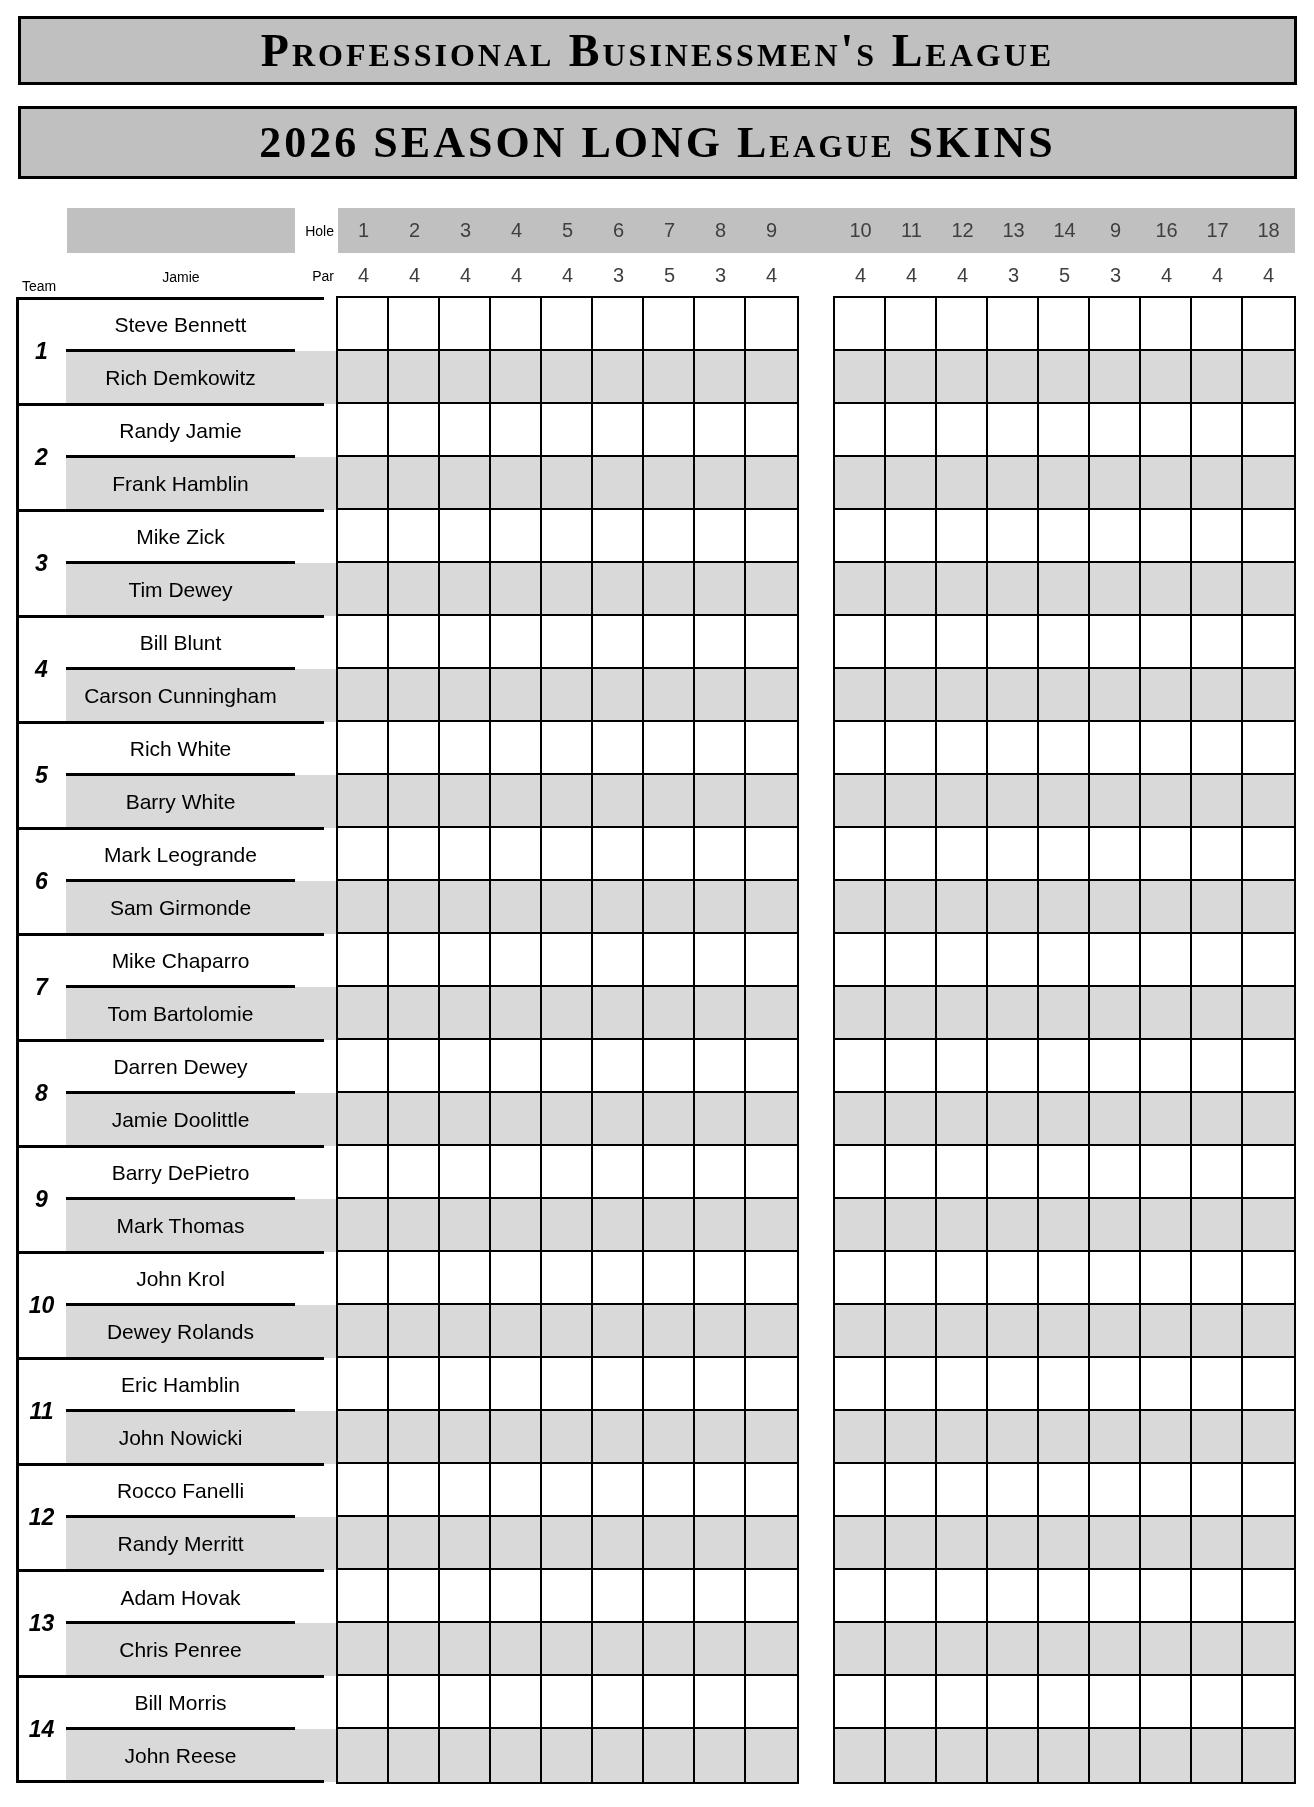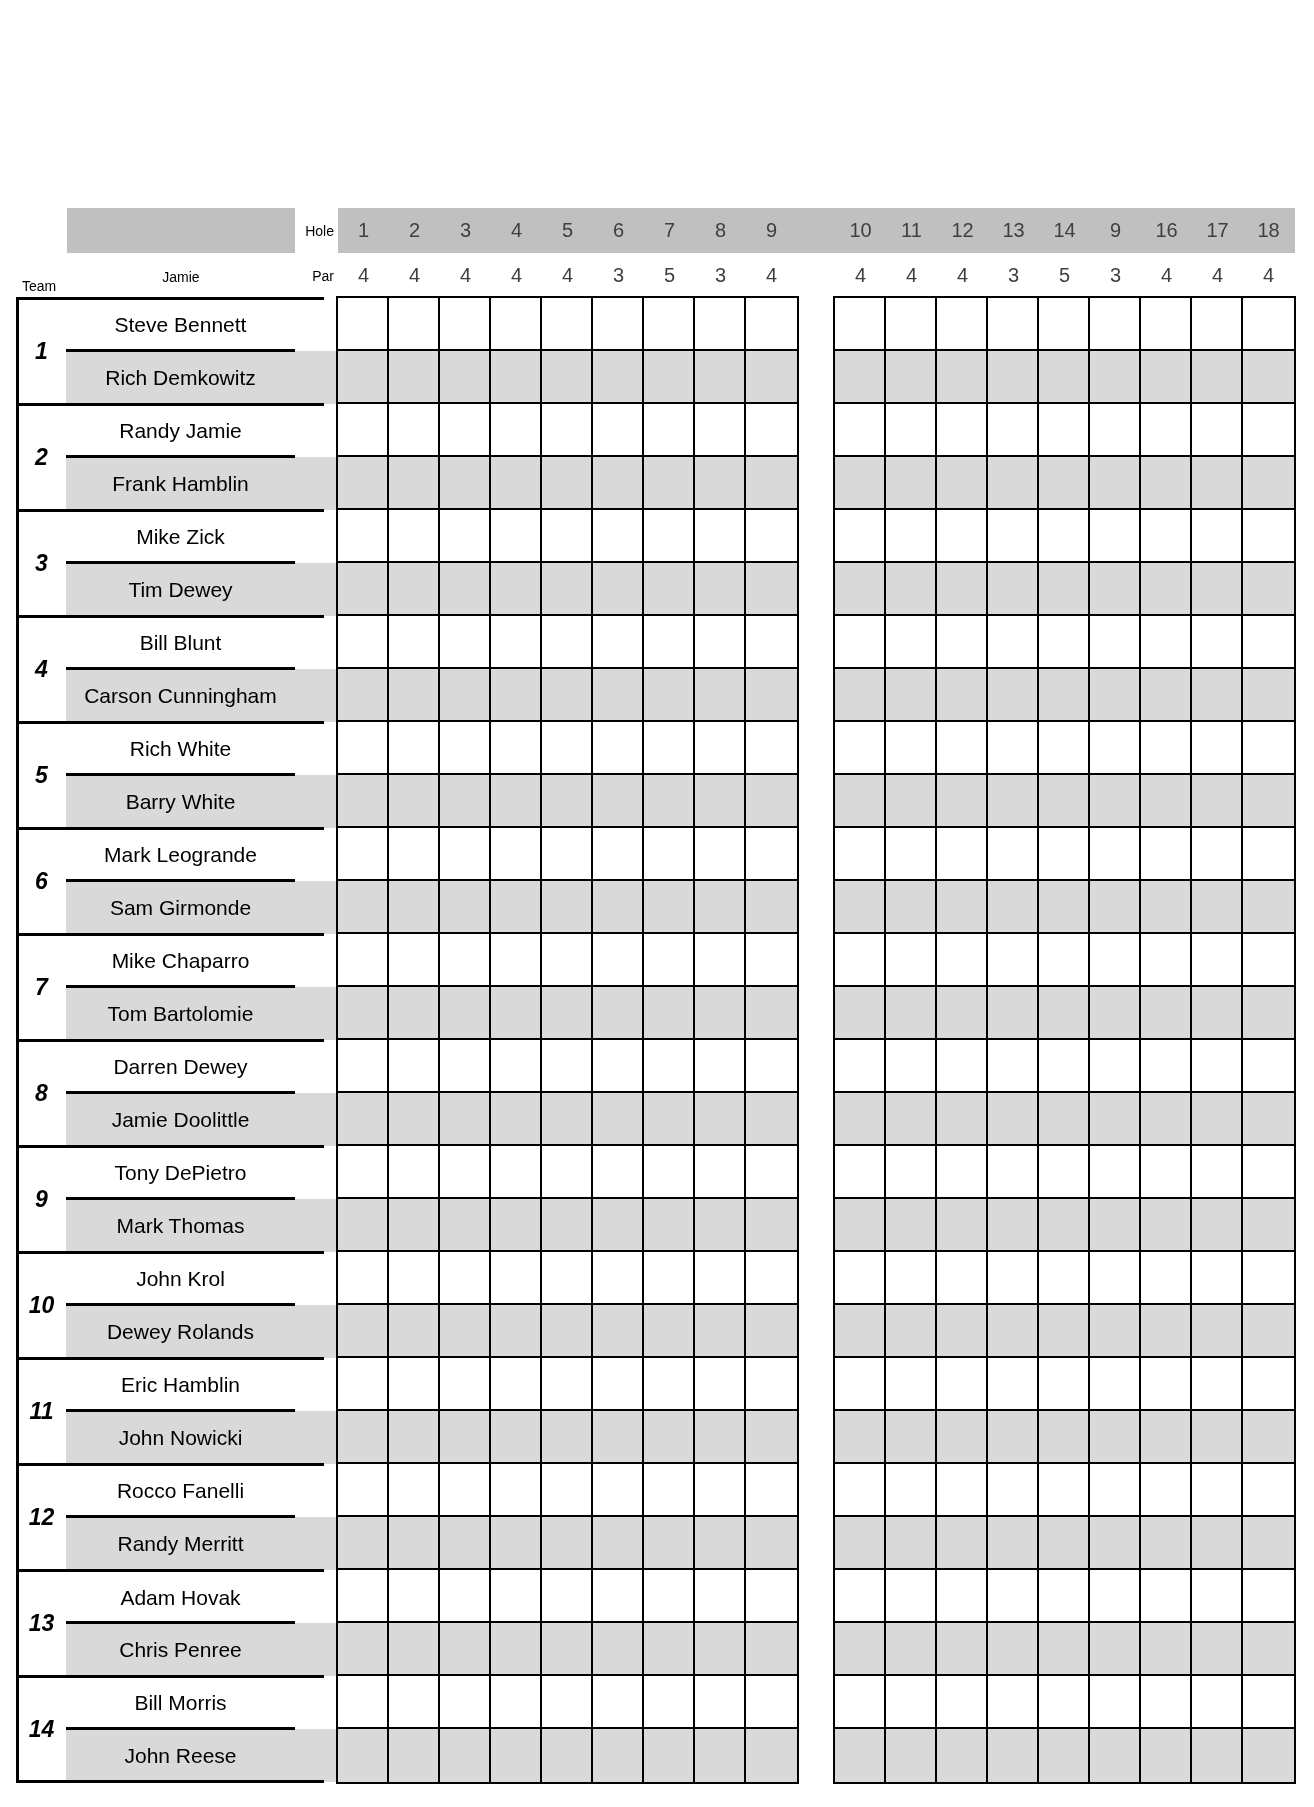--- a/index.html
+++ b/index.html
@@ -33,21 +33,27 @@
   .player-name{display:flex;align-items:center;justify-content:center;
                font-size:21px;white-space:nowrap;}
   .team-number{display:flex;align-items:center;justify-content:center;
                font-size:23px;font-weight:bold;font-style:italic;}
 </style>
 </head>
 <body>
 
 <div id="page">
 
+  <div class="abs banner" id="banner1">
+    <span class="banner-text">Professional Businessmen's League</span>
+  </div>
 
+  <div class="abs banner" id="banner2">
+    <span class="banner-text">2026 SEASON LONG League SKINS</span>
+  </div>
 
   <div class="abs" id="name-header-box"></div>
   <div class="abs" id="hole-band"></div>
 
   <div class="abs small-label" id="hole-label">Hole</div>
   <div class="abs small-label" id="par-label">Par</div>
   <div class="abs small-label" id="team-label">Team</div>
   <div class="abs small-label" id="name-label">Jamie</div>
 
   <div id="generated-root">
@@ -643,21 +649,21 @@
       <div class="abs player-name" style="left: 66px; top: 934px; width: 229px; height: 53px;">Mike Chaparro</div>
       <div class="abs player-name" style="left: 66px; top: 987px; width: 229px; height: 53px;">Tom Bartolomie</div>
       <div class="abs thickline" style="left: 66px; top: 985px; width: 229px; height: 3px;"></div>
       <div class="abs thickline" style="left: 16px; top: 933px; width: 308px; height: 3px;"></div>
       <div class="abs team-number" style="left: 17px; top: 1040px; width: 49px; height: 106px;">8</div>
       <div class="abs player-name" style="left: 66px; top: 1040px; width: 229px; height: 53px;">Darren Dewey</div>
       <div class="abs player-name" style="left: 66px; top: 1093px; width: 229px; height: 53px;">Jamie Doolittle</div>
       <div class="abs thickline" style="left: 66px; top: 1091px; width: 229px; height: 3px;"></div>
       <div class="abs thickline" style="left: 16px; top: 1039px; width: 308px; height: 3px;"></div>
       <div class="abs team-number" style="left: 17px; top: 1146px; width: 49px; height: 106px;">9</div>
-      <div class="abs player-name" style="left: 66px; top: 1146px; width: 229px; height: 53px;">Tony DePietro</div>
+      <div class="abs player-name" style="left: 66px; top: 1146px; width: 229px; height: 53px;">Barry DePietro</div>
       <div class="abs player-name" style="left: 66px; top: 1199px; width: 229px; height: 53px;">Mark Thomas</div>
       <div class="abs thickline" style="left: 66px; top: 1197px; width: 229px; height: 3px;"></div>
       <div class="abs thickline" style="left: 16px; top: 1145px; width: 308px; height: 3px;"></div>
       <div class="abs team-number" style="left: 17px; top: 1252px; width: 49px; height: 106px;">10</div>
       <div class="abs player-name" style="left: 66px; top: 1252px; width: 229px; height: 53px;">John Krol</div>
       <div class="abs player-name" style="left: 66px; top: 1305px; width: 229px; height: 53px;">Dewey Rolands</div>
       <div class="abs thickline" style="left: 66px; top: 1303px; width: 229px; height: 3px;"></div>
       <div class="abs thickline" style="left: 16px; top: 1251px; width: 308px; height: 3px;"></div>
       <div class="abs team-number" style="left: 17px; top: 1358px; width: 49px; height: 106px;">11</div>
       <div class="abs player-name" style="left: 66px; top: 1358px; width: 229px; height: 53px;">Eric Hamblin</div>

